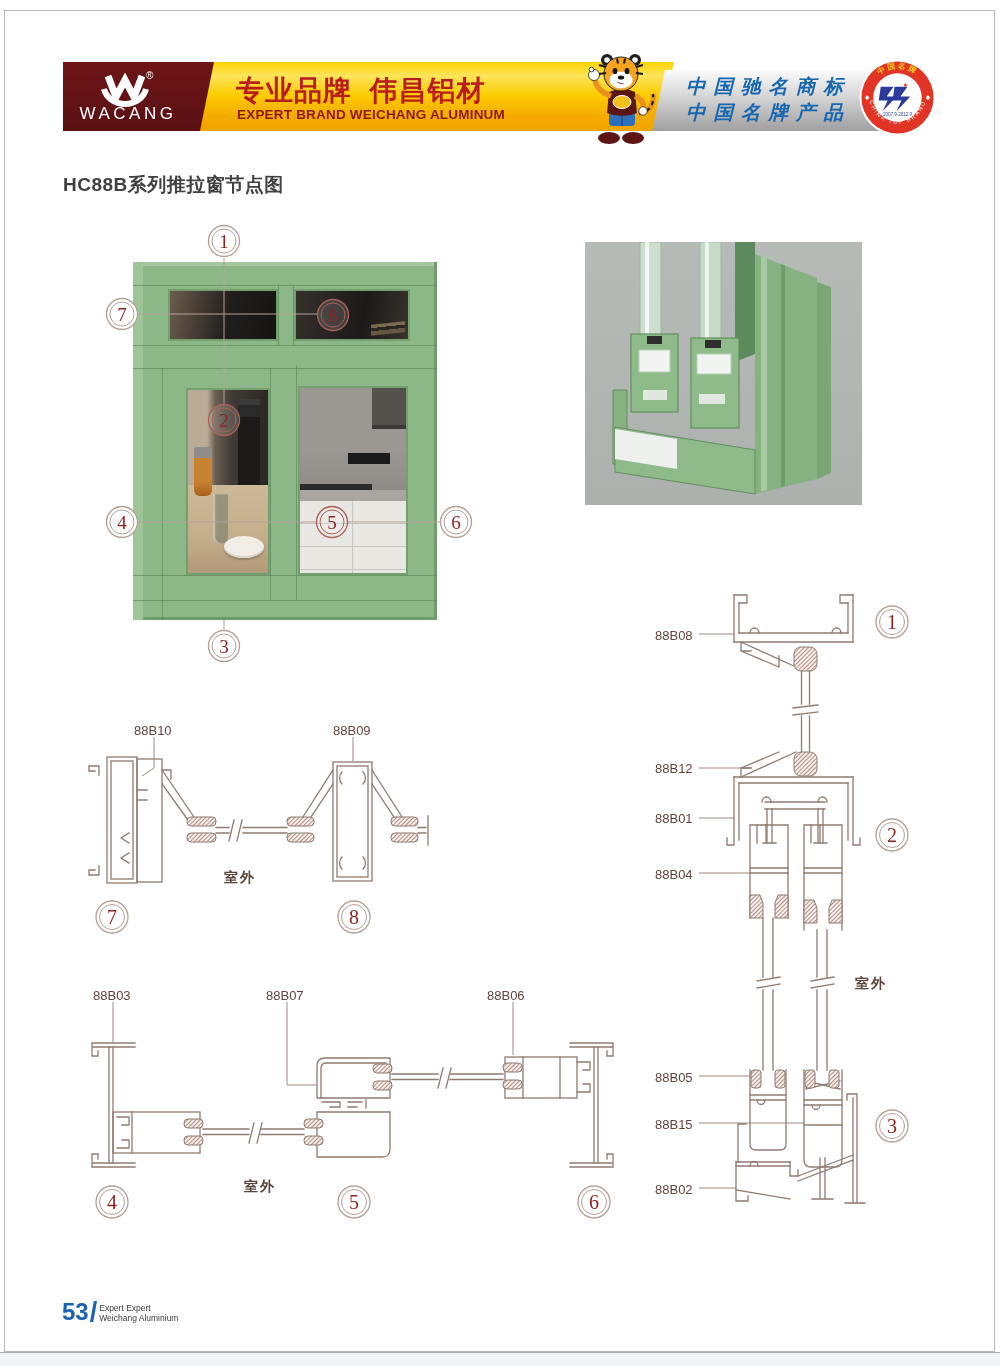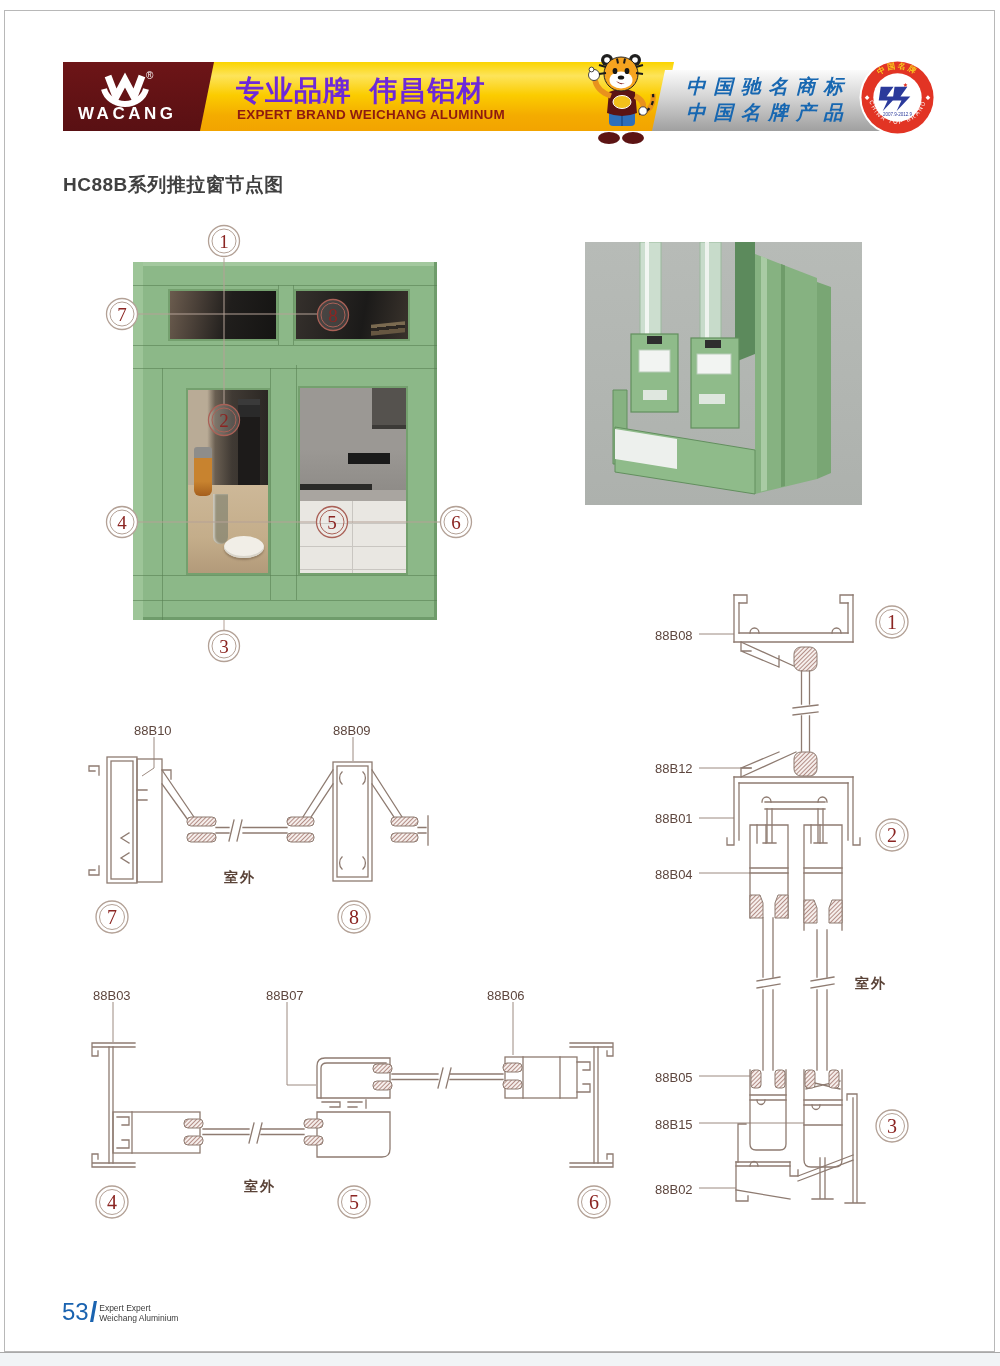--- a/index.html
+++ b/index.html
@@ -11,27 +11,27 @@
 
   
   .page-border{left:4px;top:10px;width:991px;height:1342px;border:1px solid #b8b8b8;box-sizing:border-box;}
   .bottom-strip{left:0;top:1352px;width:1000px;height:13px;background:#f1f4f6;border-top:1px solid #a9a9a9;border-bottom:1px solid #c6c6c6;}
 
   
   .maroon-block{left:63px;top:62px;width:152px;height:69px;
     background:linear-gradient(180deg,#6d1517,#591013);
     clip-path:polygon(0 0,152px 0,138px 69px,0 69px);
     filter:drop-shadow(3px 4px 3px rgba(0,0,0,.25));}
-  .brand-text{left:78px;top:104px;width:100px;color:#fff;font-weight:bold;
+  .brand-text{left:78px;top:104px;width:100px;text-align:center;color:#fff;font-weight:normal;
     font-size:17px;letter-spacing:3.5px;}
   .gold-band{left:200px;top:62px;width:474px;height:69px;
     background:linear-gradient(180deg,#fbd400 0%,#fde45a 20%,#fbcc00 48%,#f4ab00 78%,#f2a400 100%);
     clip-path:polygon(14px 0,474px 0,460px 69px,0 69px);
     filter:drop-shadow(3px 4px 3px rgba(0,0,0,.22));}
-  .slogan-cn{left:236px;top:72px;font-size:28px;font-weight:bold;color:#6d28d9;letter-spacing:1px;white-space:pre;}
+  .slogan-cn{left:236px;top:72px;font-size:28px;font-weight:bold;color:#b91c1c;letter-spacing:1px;white-space:pre;}
   .slogan-en{left:237px;top:107px;font-size:13.5px;font-weight:bold;color:#8d1a10;letter-spacing:.2px;}
   .silver-band{left:652px;top:70px;width:256px;height:61px;
     background:linear-gradient(180deg,#fbfbfb,#d4d4d4 45%,#ababab 88%,#a0a0a0);
     clip-path:polygon(13px 0,256px 0,256px 61px,0 61px);}
   .honor{left:686px;top:73px;color:#1767b1;font-weight:bold;font-size:19.5px;letter-spacing:8px;line-height:26px;white-space:nowrap;font-style:italic;}
 
   .page-title{left:63px;top:172px;font-size:19px;font-weight:bold;color:#404040;letter-spacing:.5px;}
 
   
   .win-frame{left:133px;top:262px;width:304px;height:358px;background:#8cb888;
@@ -77,21 +77,21 @@
   svg .thin{stroke:#9c8a80;stroke-width:1;fill:none;}
   svg .h{stroke:#8e7b71;stroke-width:1;}
   svg .ring{fill:#ffffff;stroke:#b3a196;stroke-width:1.3;}
   svg .ring2{fill:none;stroke:#b3a196;stroke-width:1;}
   svg .gring{fill:rgba(255,255,255,.14);stroke:#aa6157;stroke-width:1.3;}
   svg .gring2{fill:none;stroke:#aa6157;stroke-width:1;}
   svg .callout-line{stroke:#b4a196;stroke-width:1;fill:none;}
 
   
   .footer{left:62px;top:1301px;display:flex;align-items:flex-start;}
-  .page-num{font-size:24px;font-weight:normal;color:#1a63b0;line-height:22px;}
+  .page-num{font-size:24px;font-weight:bold;color:#1a63b0;line-height:22px;}
   .page-slash{font-size:27px;color:#1a63b0;line-height:23px;margin:0 2px 0 1px;font-weight:bold;}
   .footer-lines{font-size:8.5px;color:#3c3c3c;line-height:9.5px;padding-top:3px;}
 
   .render-box{left:585px;top:242px;width:277px;height:263px;background:linear-gradient(180deg,#b7bbb7,#adb1ad);}
 </style>
 </head>
 <body>
 
 <div class="abs page-border"></div>
 <div class="abs bottom-strip"></div>

